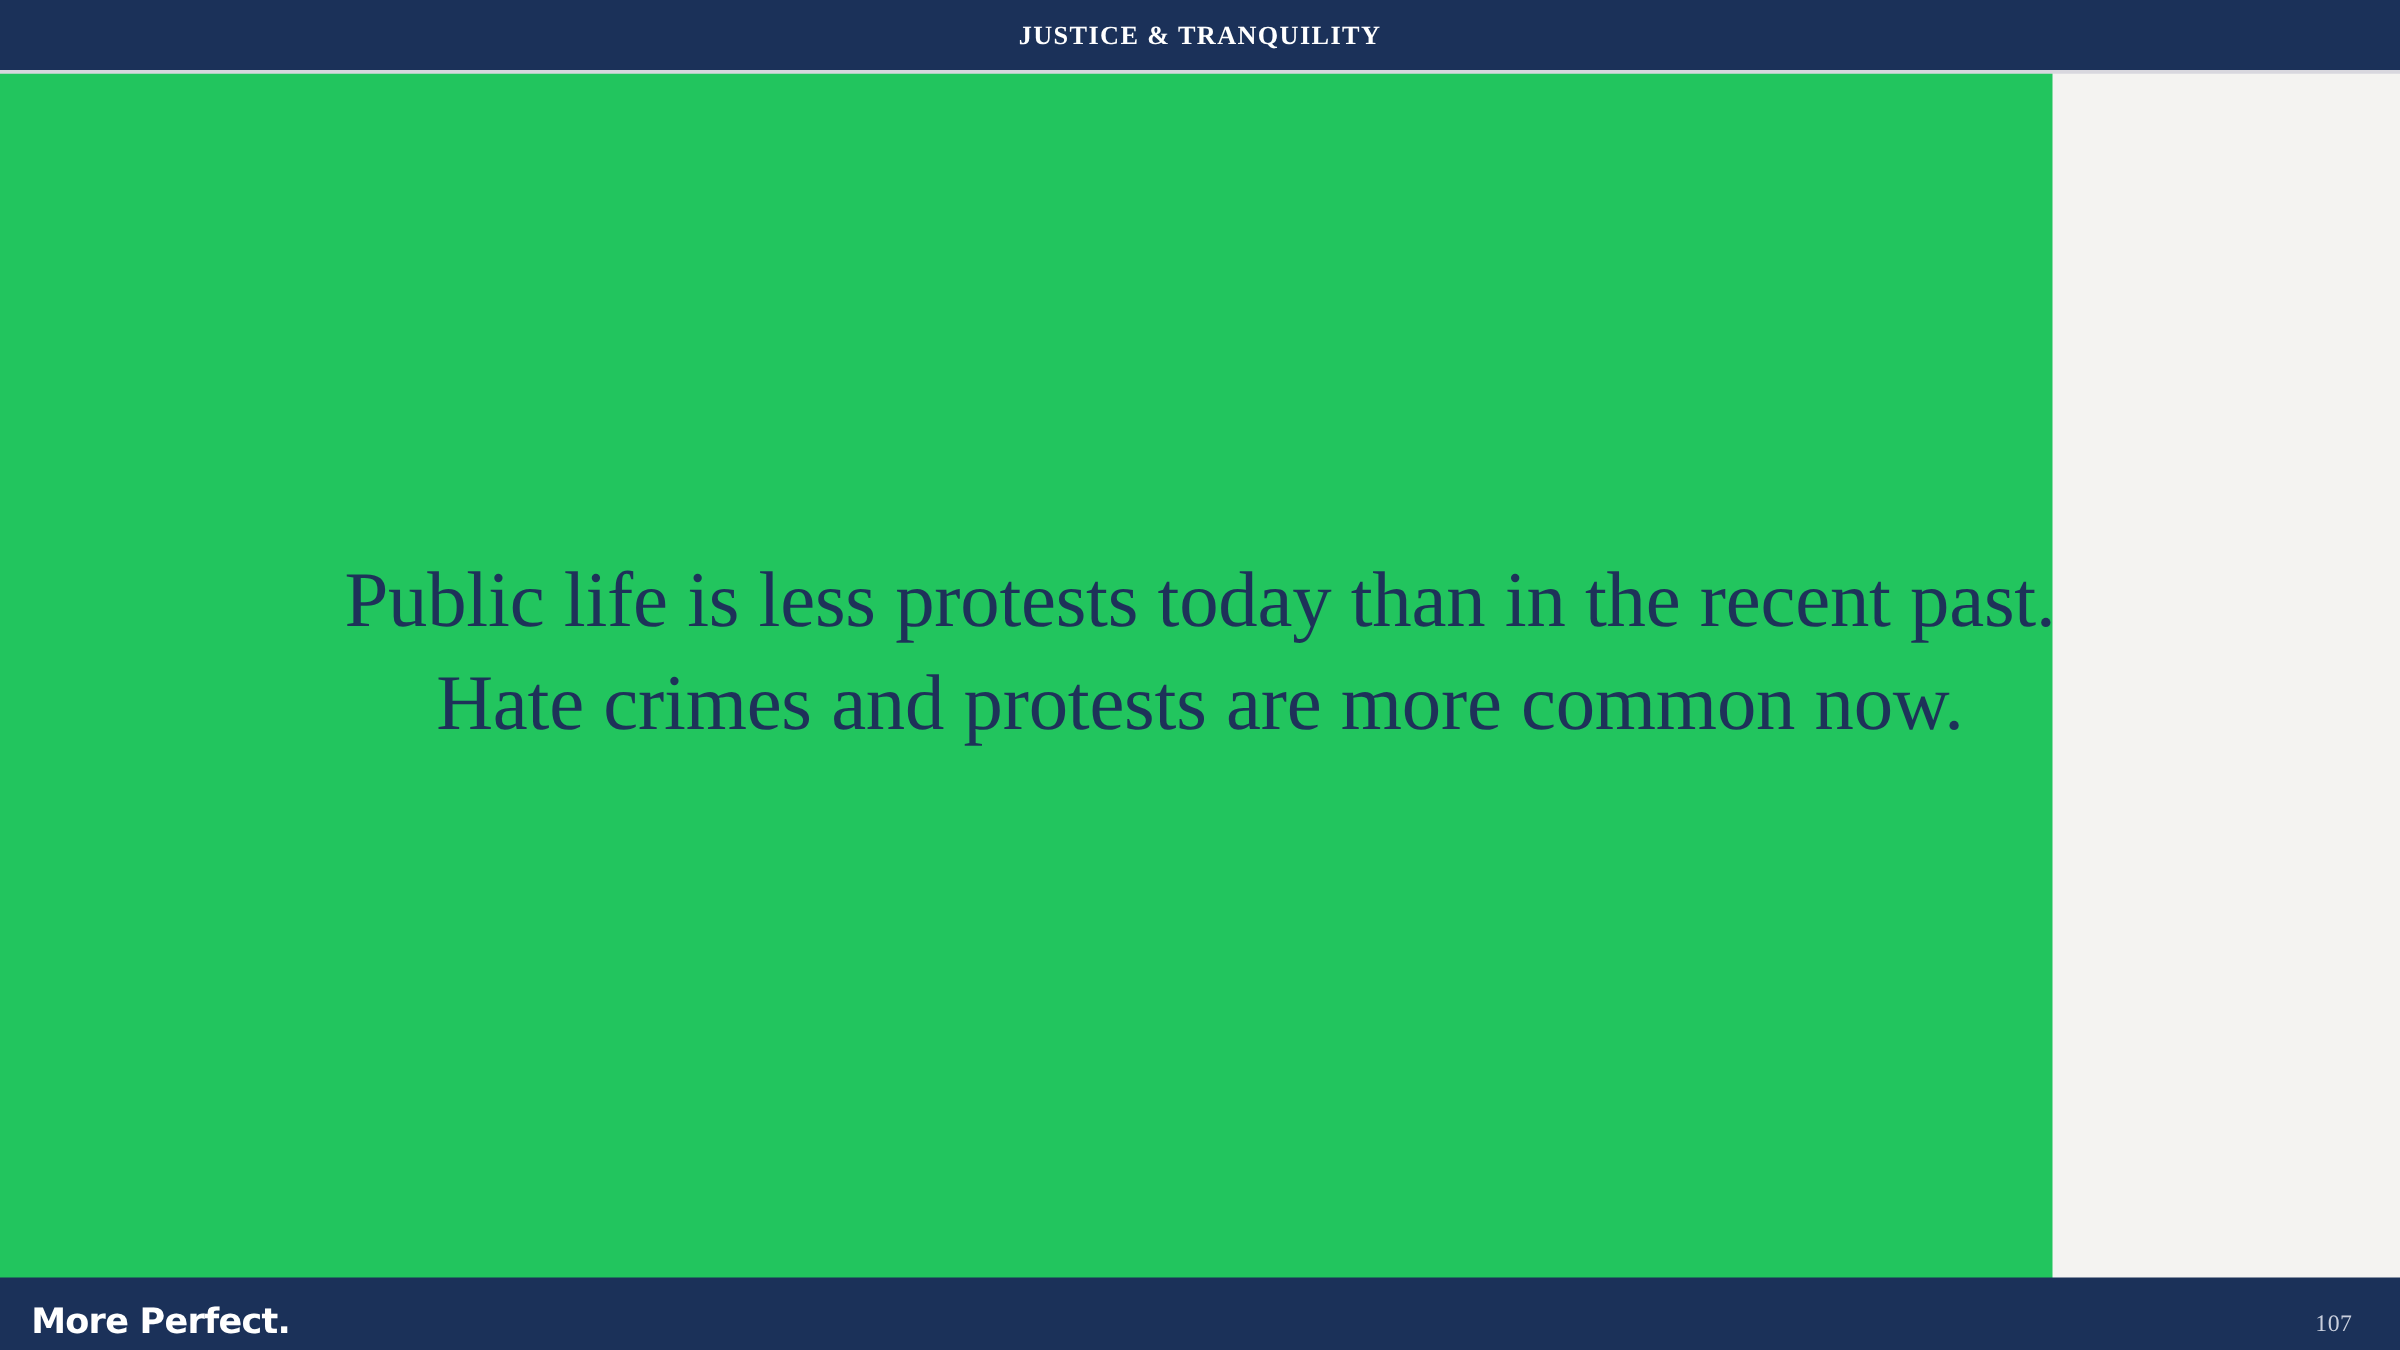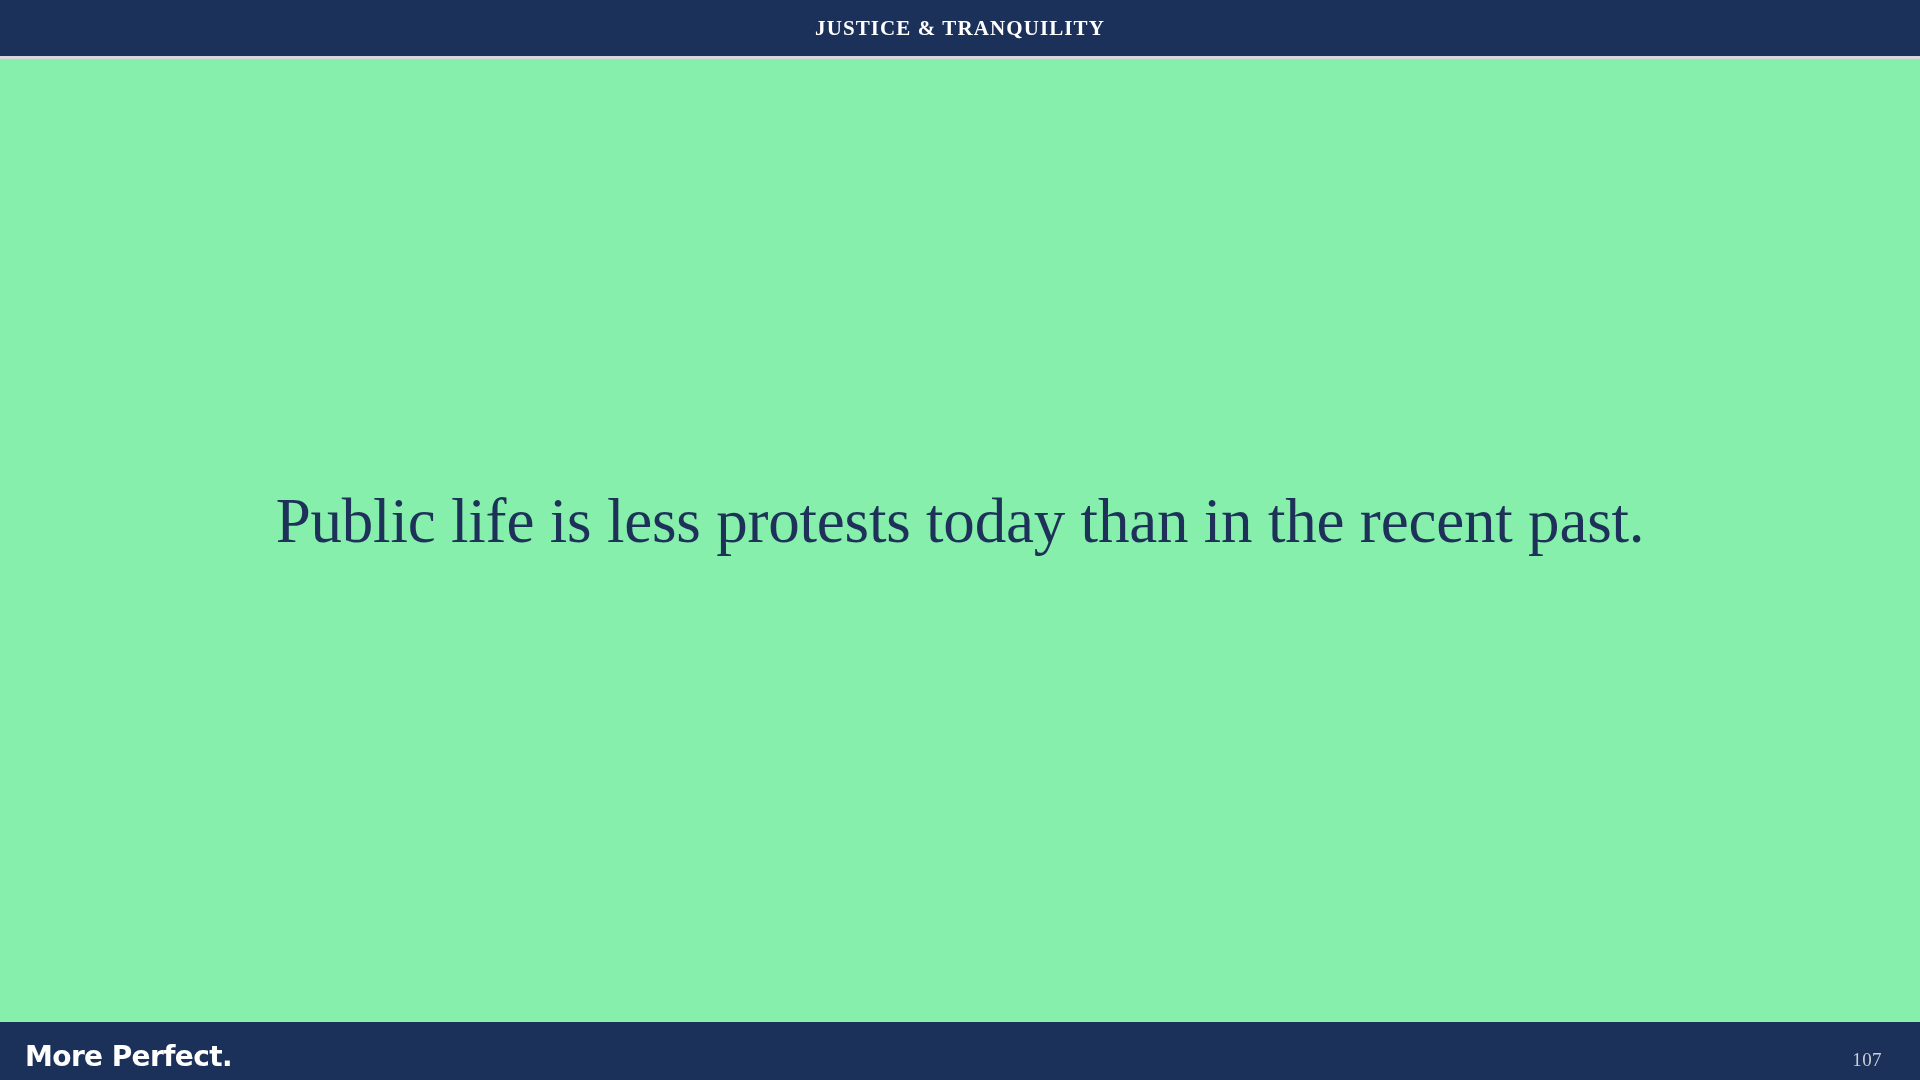--- a/index.html
+++ b/index.html
@@ -10,23 +10,23 @@
     width: 1920px;
     height: 1080px;
     overflow: hidden;
     background: #f4f3f1;
     font-family: "Liberation Serif", "DejaVu Serif", serif;
     -webkit-font-smoothing: antialiased;
   }
 
   .slide {
     position: relative;
-    width: 1920px;
+    width: 1642px;
     height: 1080px;
-    background: #86efac;
+    background: #22c55e;
     display: flex;
     flex-direction: column;
   }
 
   
   .topbar {
     position: absolute;
     top: 0;
     left: 0;
     width: 1920px;
@@ -125,20 +125,21 @@
 <div class="slide">
 
   <div class="topbar">
     <div class="topbar-title">JUSTICE &amp; TRANQUILITY</div>
   </div>
   <div class="topbar-rule"></div>
 
   <div class="stage">
     <div class="statement">
       <span class="line">Public life is less protests today than in the recent past.</span>
+      <span class="line">Hate crimes and protests are more common now.</span>
     </div>
   </div>
 
   <div class="footerbar">
     <div class="brand">More Perfect.</div>
     <div class="pagenum">107</div>
   </div>
 
 </div>
 

